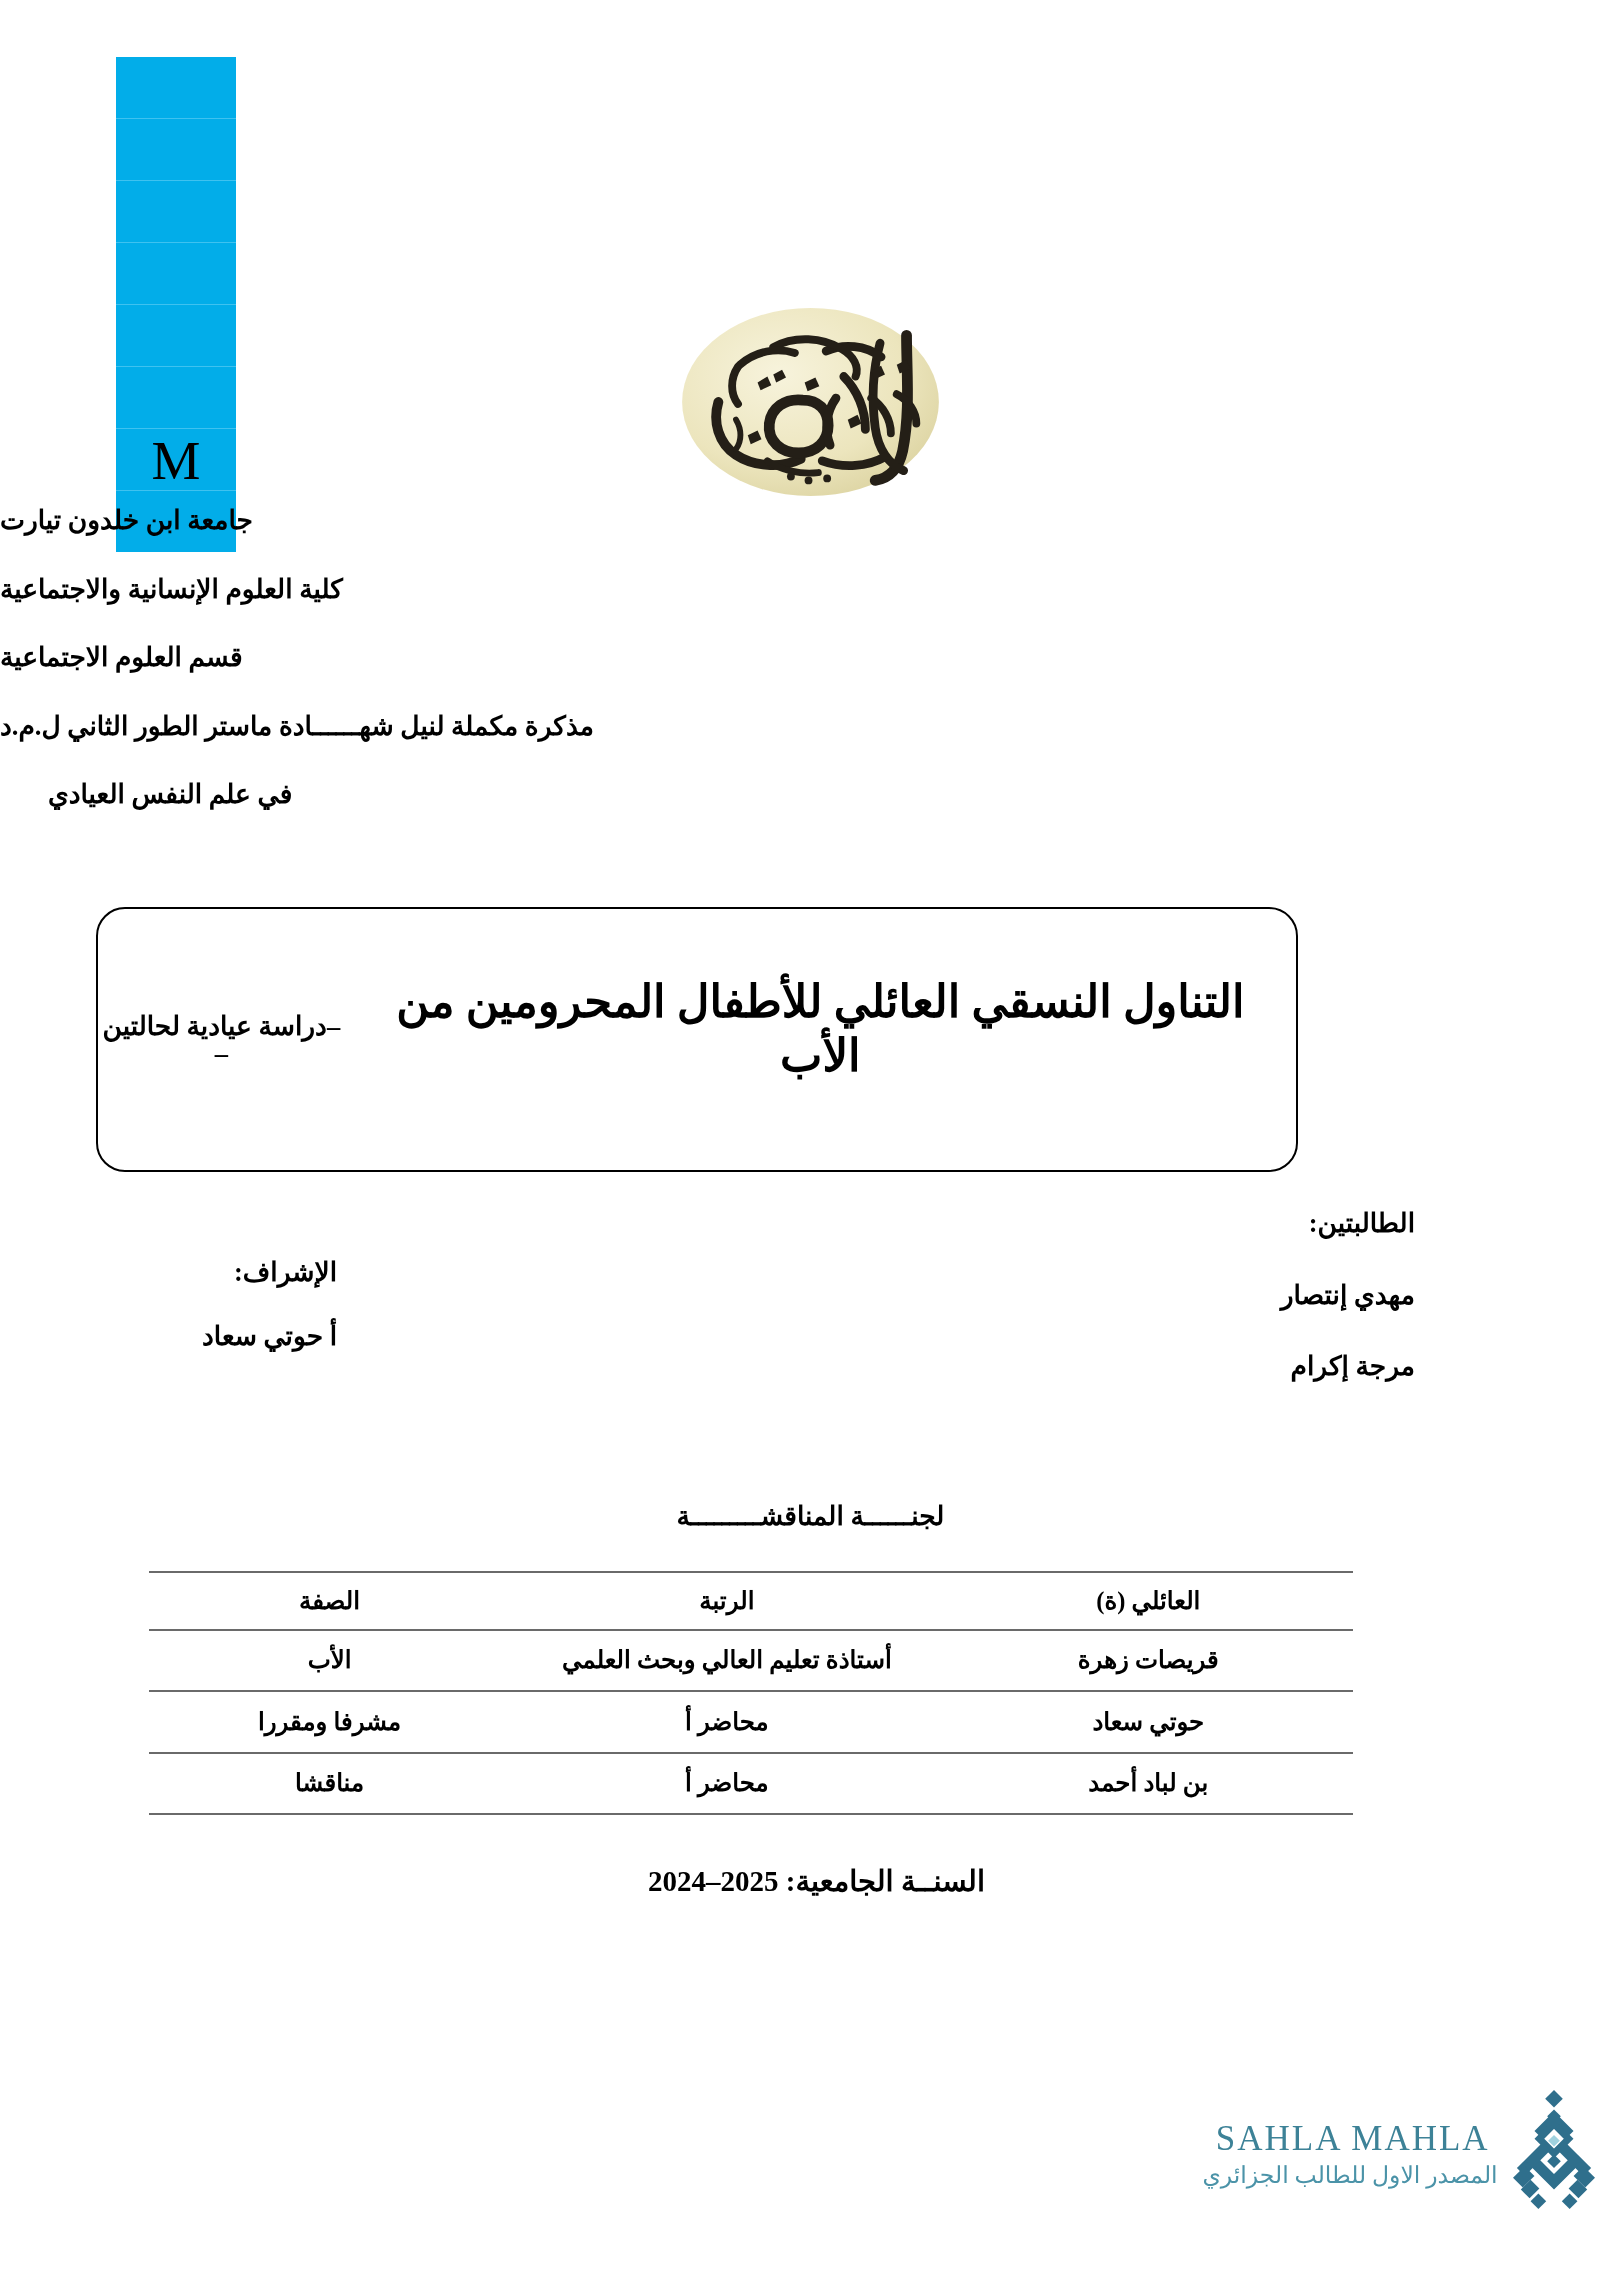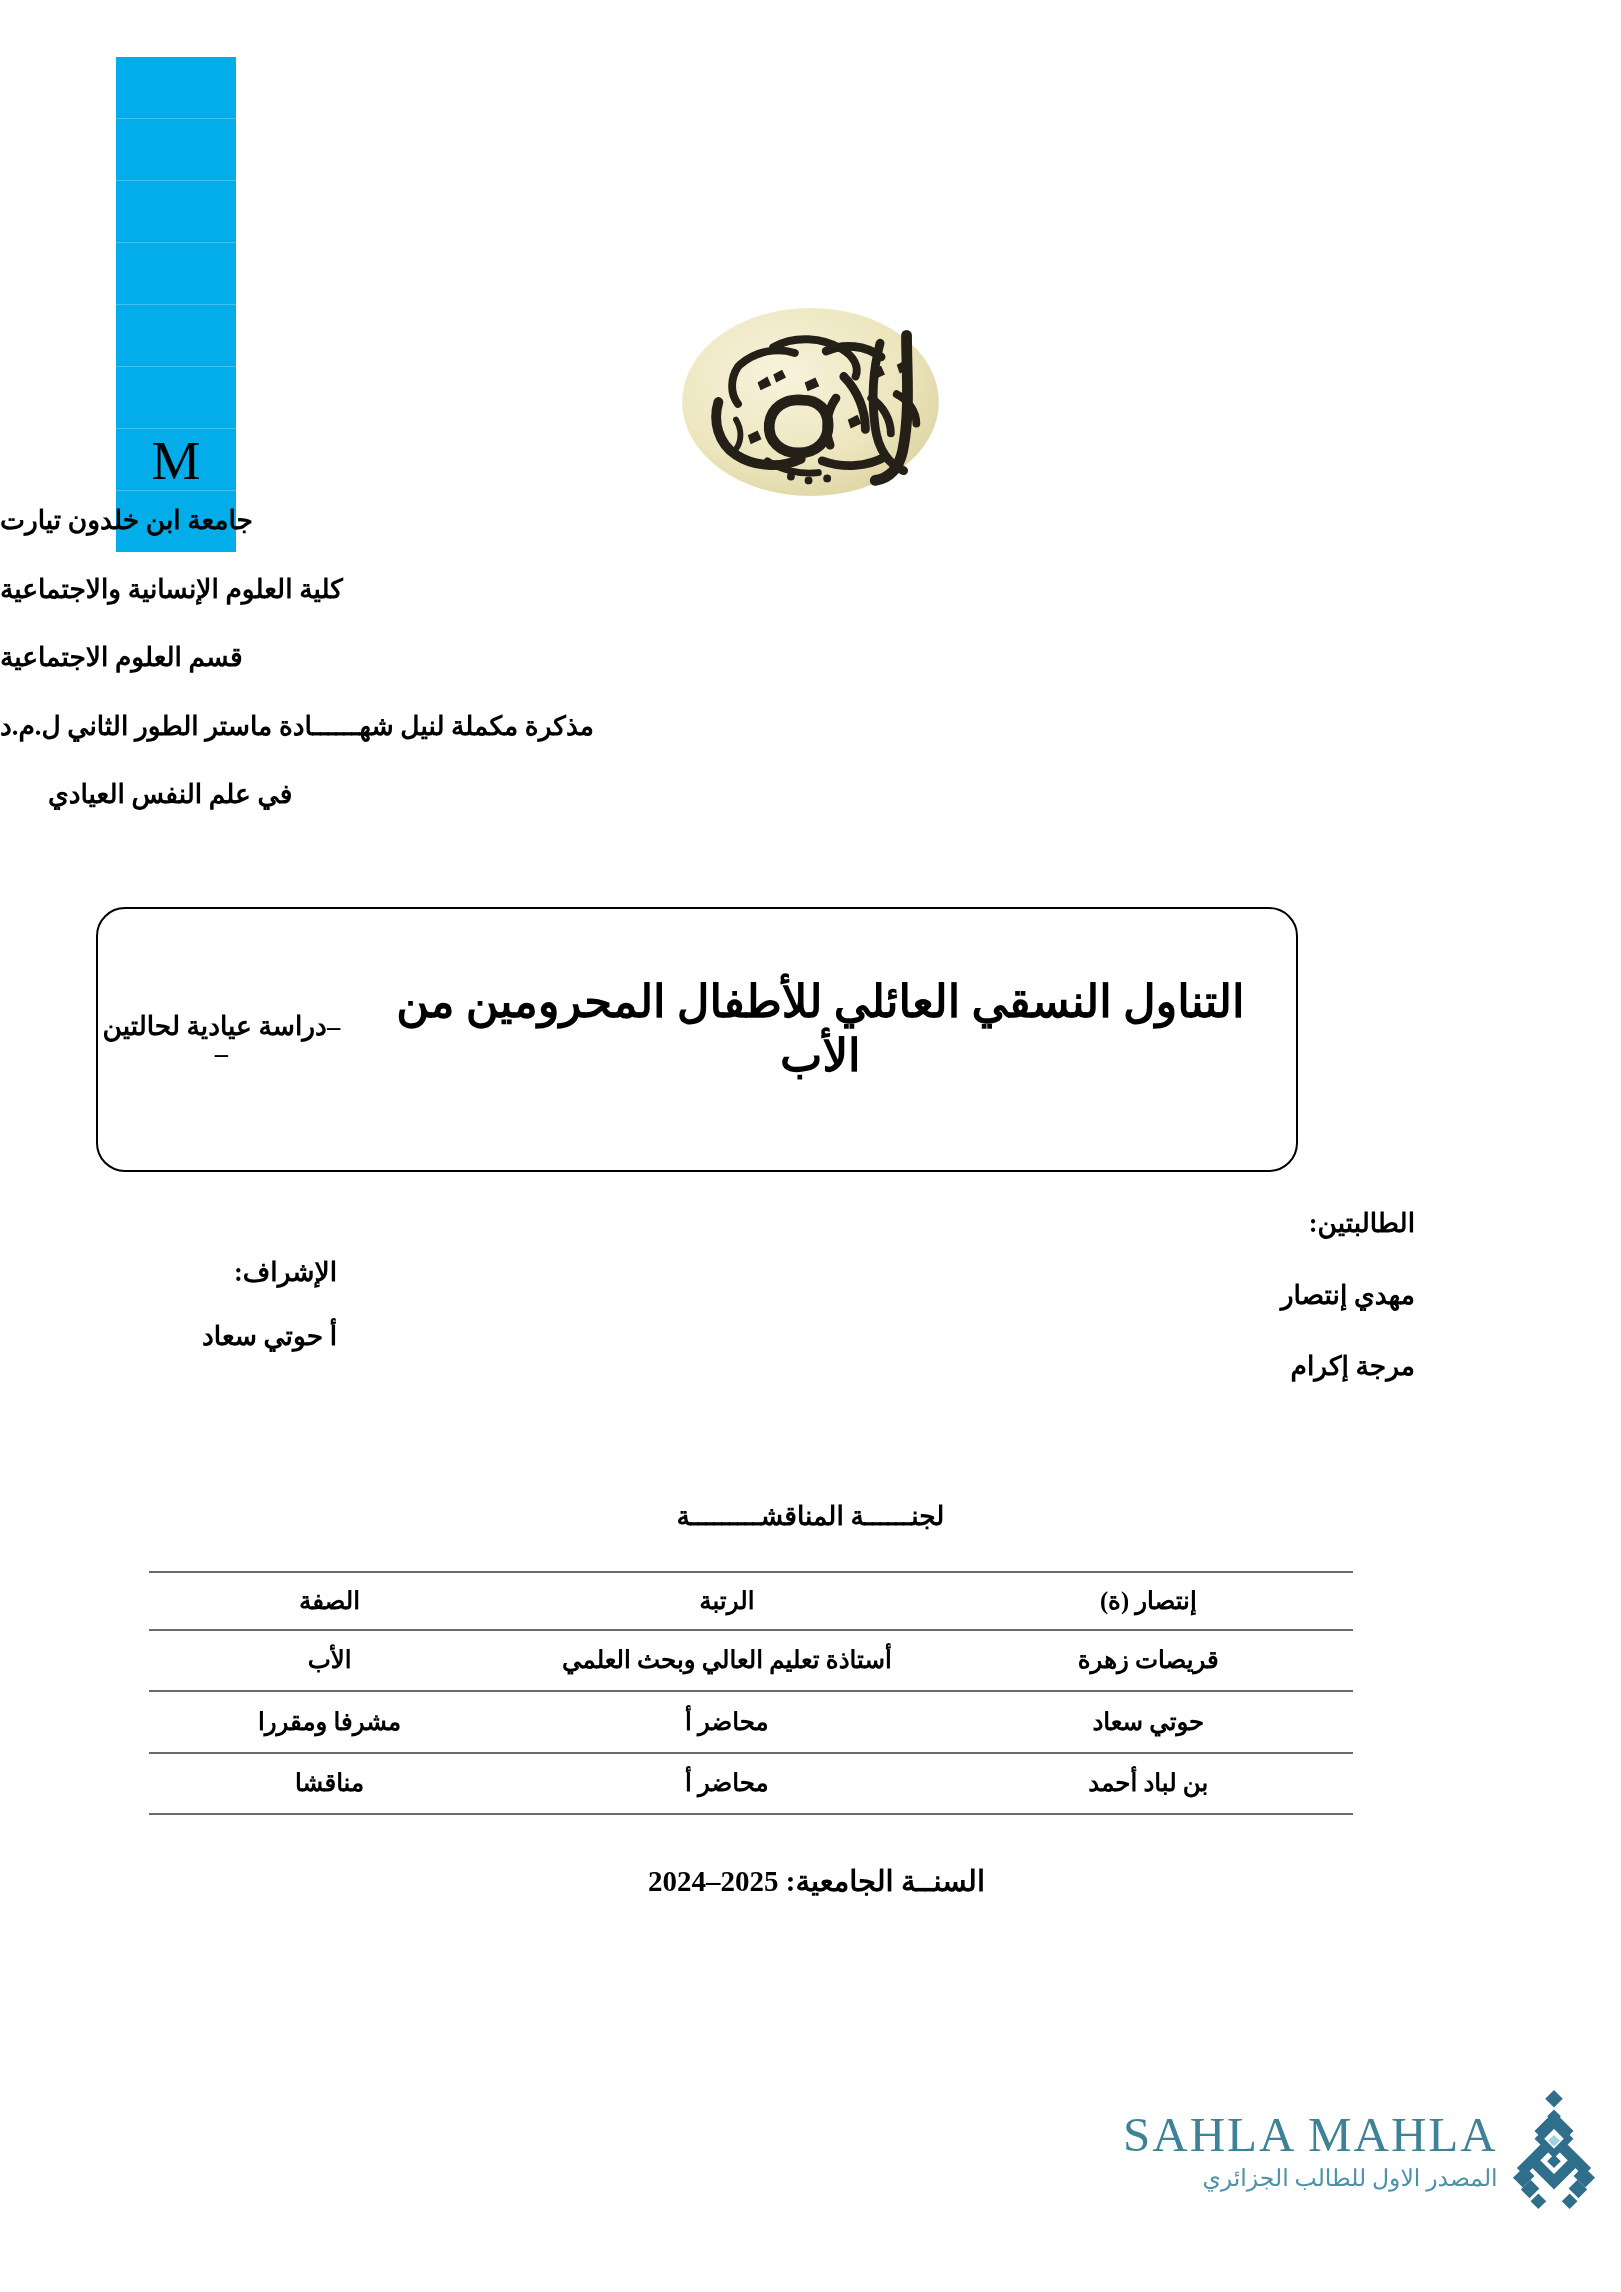--- a/index.html
+++ b/index.html
@@ -226,25 +226,25 @@
   }
   .wm-row {
     display: flex;
     align-items: center;
     justify-content: flex-end;
     gap: 9.8px;
   }
   .wm-text { text-align: right; }
   .wm-title {
     font-family: "Liberation Serif", "DejaVu Serif", serif;
-    font-size: 49px;
+    font-size: 35px;
     letter-spacing: 2px;
     color: #3d8297;
     line-height: 1;
-    margin: 0;
+    margin: 8px;
     white-space: nowrap;
   }
   .wm-sub {
     font-family: "Liberation Serif", "DejaVu Serif", serif;
     font-size: 23.5px;
     color: #4b93a8;
     line-height: 1;
     margin: 7.8px 0 0 0;
     direction: rtl;
     white-space: nowrap;
@@ -342,21 +342,21 @@
   <div class="committee-title">لجنــــــة المناقشـــــــــة</div>
 
   <table class="committee-table">
     <colgroup>
       <col class="c-name">
         <col class="c-rank">
         <col class="c-role">
     </colgroup>
     <thead>
       <tr>
-        <th>إنتصار (ة)</th>
+        <th>العائلي (ة)</th>
         <th>الرتبة</th>
         <th>الصفة</th>
       </tr>
     </thead>
     <tbody>
       <tr>
         <td>قريصات زهرة</td>
         <td>أستاذة تعليم العالي وبحث العلمي</td>
         <td>الأب</td>
       </tr>

